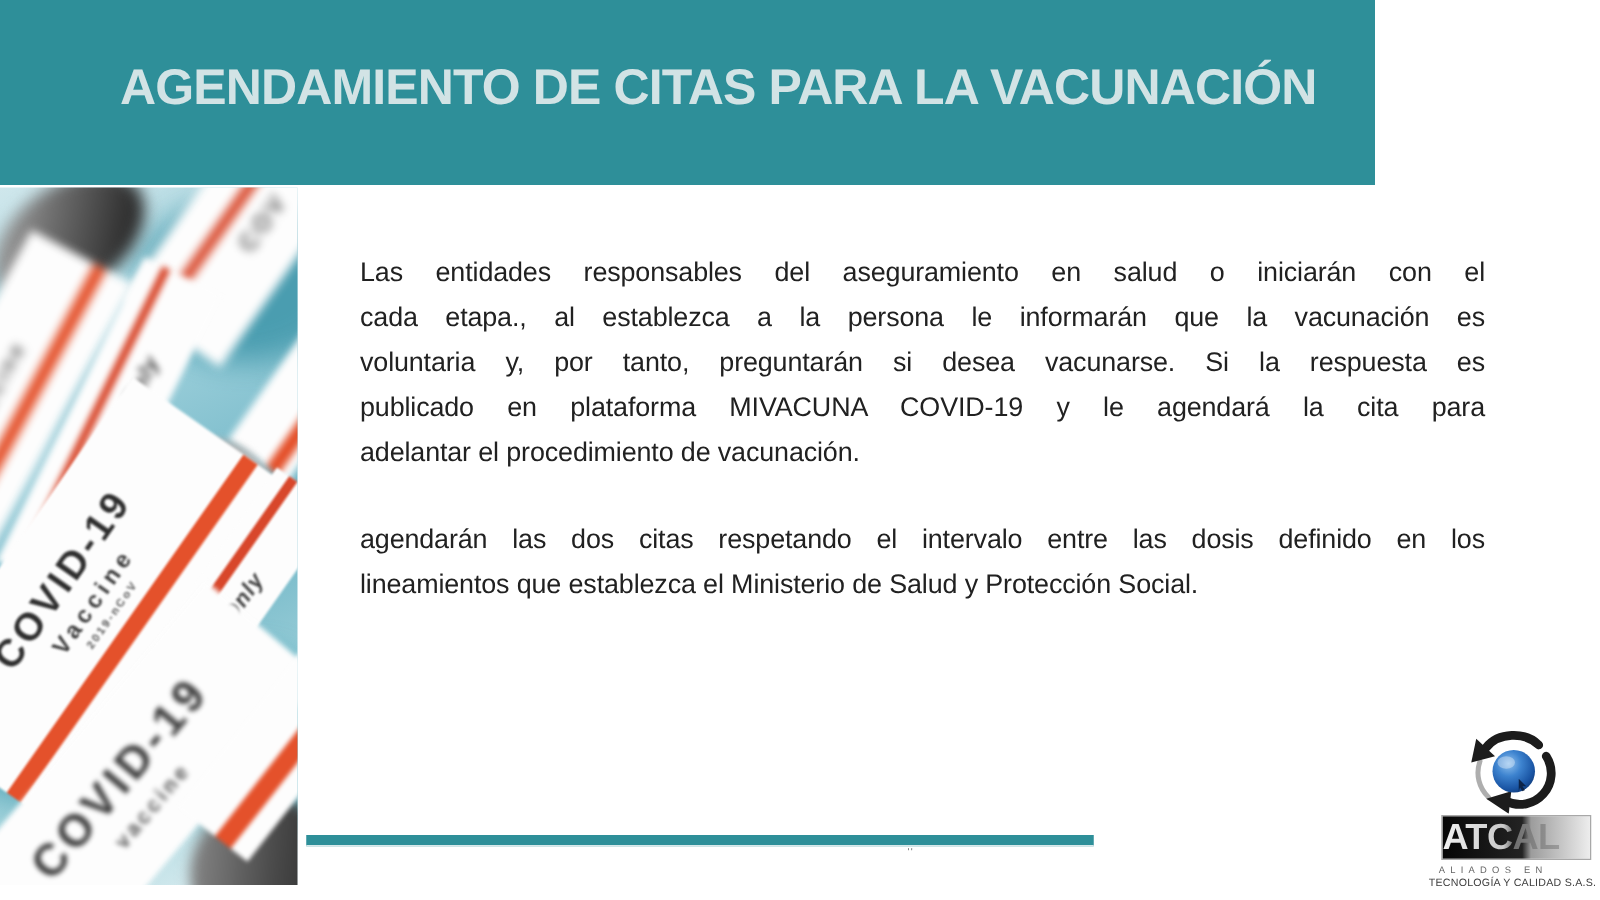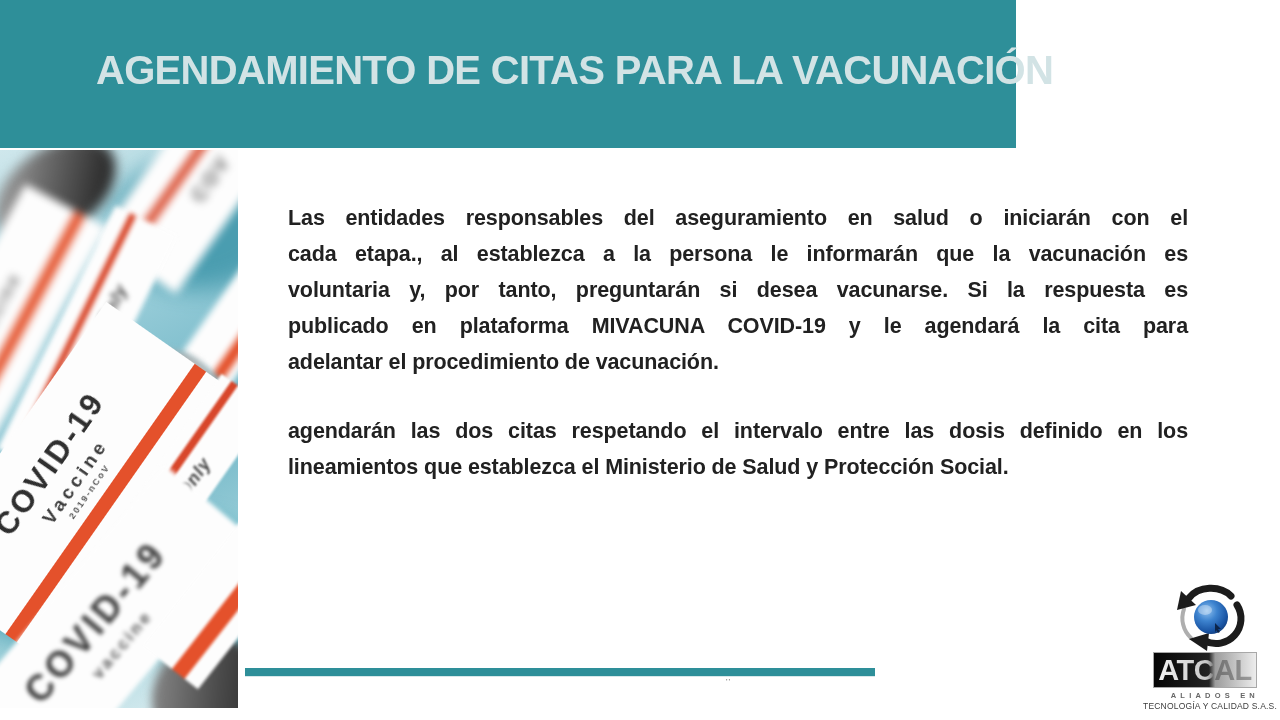--- a/index.html
+++ b/index.html
@@ -1,21 +1,21 @@
 <!DOCTYPE html>
 <html><head>
 <meta charset="utf-8">
 <style>
   * { margin:0; padding:0; box-sizing:border-box; }
   html,body { width:1280px; height:720px; }
   body { font-family:"Liberation Sans","DejaVu Sans",sans-serif; background:#ffffff; overflow:hidden; }
   #slide { position:relative; width:1280px; height:720px; background:#ffffff; overflow:hidden; }
 
   
-  .header-band { position:absolute; left:0; top:0; width:1016px; height:148px; background:#2E8F99; }
+  .header-band { position:absolute; left:0; top:0; width:1100px; height:148px; background:#2E8F99; }
   .slide-title {
     position:absolute; left:96px; top:44px; width:1140px;
     font-size:40px; font-weight:bold; letter-spacing:-0.7px; line-height:52px;
     color:#D2E3E5; white-space:nowrap;
   }
 
   
   .photo { position:absolute; left:0; top:150px; width:238px; height:558px; overflow:hidden;
     background:linear-gradient(155deg,#cfe7ec 0%,#9ed0db 28%,#6db4c5 55%,#a8d6de 80%,#e2f0f3 100%); }
   .photo .blob { position:absolute; border-radius:50%; }
@@ -55,39 +55,39 @@
   .txt-inject { font-size:18px; letter-spacing:1px; color:#3f3f3f; font-weight:bold; font-style:italic; }
   .txt-covid-big { font-size:31px; letter-spacing:3px; color:#2f2f2f; font-weight:bold; }
   .txt-vaccine { font-size:19px; letter-spacing:4px; color:#3c3c3c; font-weight:bold; margin-top:2px; }
   .txt-strain { font-size:9px; letter-spacing:2px; color:#555; font-weight:bold; margin-top:1px; }
   .txt-covid-big2 { font-size:36px; letter-spacing:4px; color:#3a3a3a; font-weight:bold; }
 
   
   .content { position:absolute; left:288px; top:200px; width:900px; color:#212121; }
   .para { margin-bottom:33px; }
   .jline { font-size:21.5px; line-height:36px; letter-spacing:-0.1px;
-    text-align:justify; text-align-last:justify; height:36px; white-space:normal;font-weight:bold; }
+    text-align:justify; text-align-last:justify; height:36px; white-space:normal; }
   .jline-last { text-align-last:left; }
 
   
   .divider-bar { position:absolute; left:245px; top:668px; width:630px; height:9px; background:#2E8F99;
     border-bottom:1px solid #d7e8ea; }
   .tiny-mark { position:absolute; left:726px; top:677px; font-size:8px; color:#666; letter-spacing:1px; }
 
   
   .logo { position:absolute; left:1145px; top:583px; width:120px; height:130px; }
   .logo-icon { position:absolute; left:26px; top:0; width:80px; height:68px; }
-  .logo-wordmark-box { position:absolute; left:8px; top:69px; width:104px; height:36px;
+  .logo-wordmark-box { position:absolute; left:8px; top:69px; width:120px; height:36px;
     background:linear-gradient(90deg,#060606 0%,#232323 54%,#9c9c9c 60%,#ededed 100%);
-    border:1px solid #a8a8a8; display:flex; align-items:center; justify-content:center; }
+    border:1px solid #a8a8a8; display:flex; align-items:center; }
   .logo-wordmark { font-size:29px; font-weight:bold; letter-spacing:-0.5px; line-height:1;
     background:linear-gradient(90deg,#f2f2f2 0%,#c9c9c9 52%,#6e6e6e 60%,#9b9b9b 100%);
     -webkit-background-clip:text; background-clip:text; color:transparent; }
-  .logo-tagline1 { position:absolute; left:6px; top:108px; width:108px; text-align:right;
-    font-size:7.5px; letter-spacing:4.2px; color:#666; white-space:nowrap;font-weight:bold; }
+  .logo-tagline1 { position:absolute; left:6px; top:108px; width:108px; text-align:left;
+    font-size:7.5px; letter-spacing:4.2px; color:#666; white-space:nowrap; }
   .logo-tagline2 { position:absolute; left:-2px; top:118px; width:124px; text-align:right;
     font-size:8.5px; letter-spacing:0.2px; color:#3d3d3d; white-space:nowrap; }
 </style>
 </head>
 <body>
 
 <div id="slide">
 
   <div class="header-band">
     <h1 class="slide-title">AGENDAMIENTO DE CITAS PARA LA VACUNACIÓN</h1>

